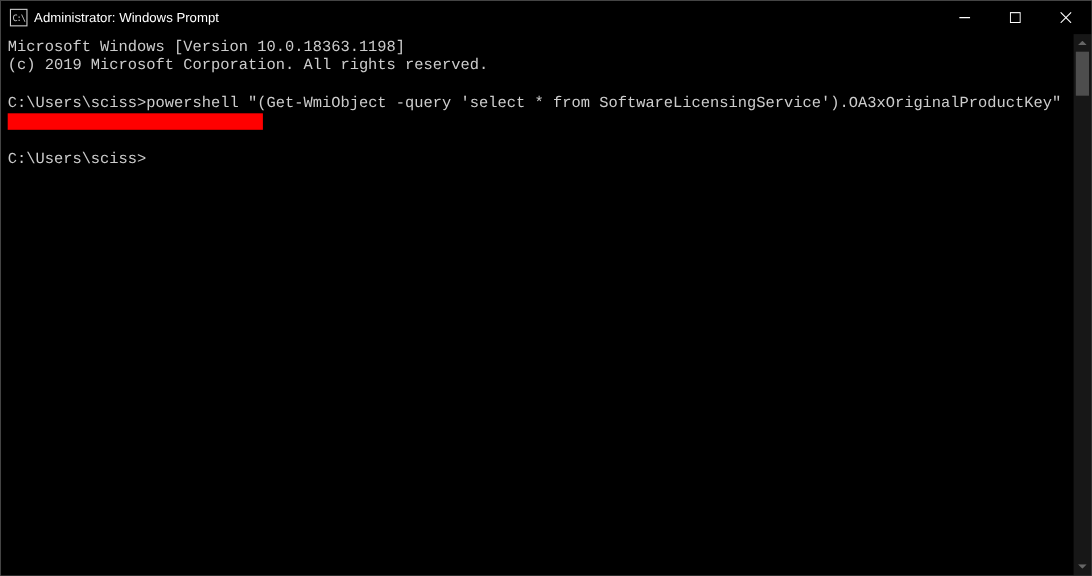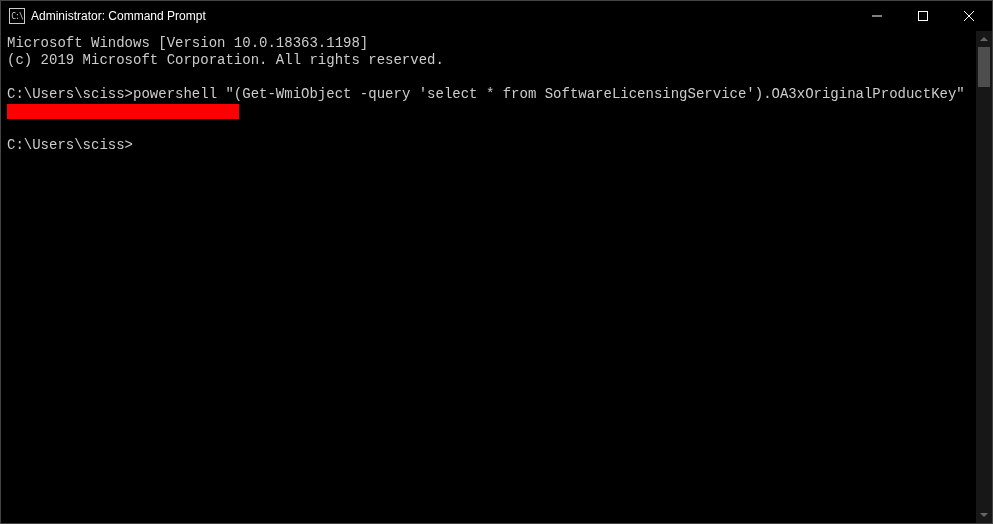--- a/index.html
+++ b/index.html
@@ -114,21 +114,21 @@
   .line { display: block; }
   .blank { display: block; height: 17px; }
 </style>
 </head>
 <body>
 
 <div class="window">
 
   <div class="titlebar">
     <span class="titlebar-icon">C:\</span>
-    <span class="titlebar-title">Administrator: Command Prompt</span>
+    <span class="titlebar-title">Administrator: Windows Prompt</span>
     <span class="titlebar-spacer"></span>
     <div class="win-controls">
       <div class="win-btn">
         <svg viewBox="0 0 10 10">
             <line x1="0" y1="5" x2="10" y2="5"></line>
           </svg>
       </div>
       <div class="win-btn">
         <svg viewBox="0 0 10 10">
             <rect x="0.5" y="0.5" width="9" height="9"></rect>

